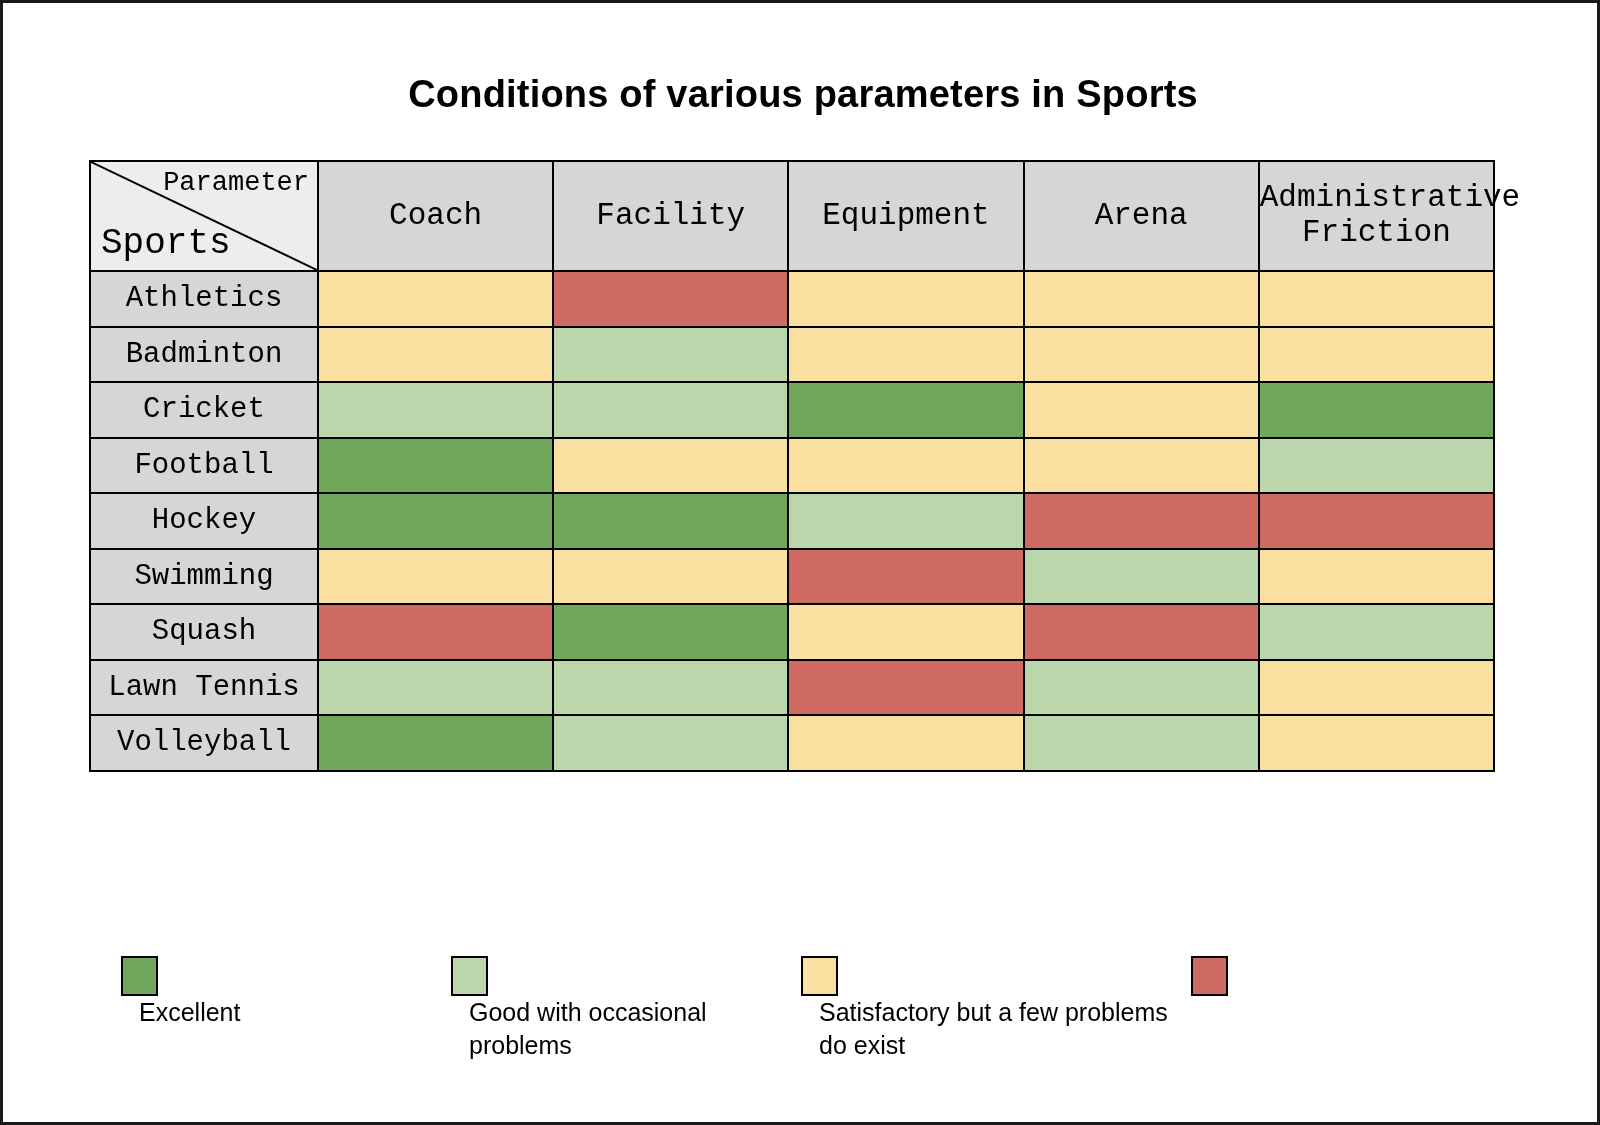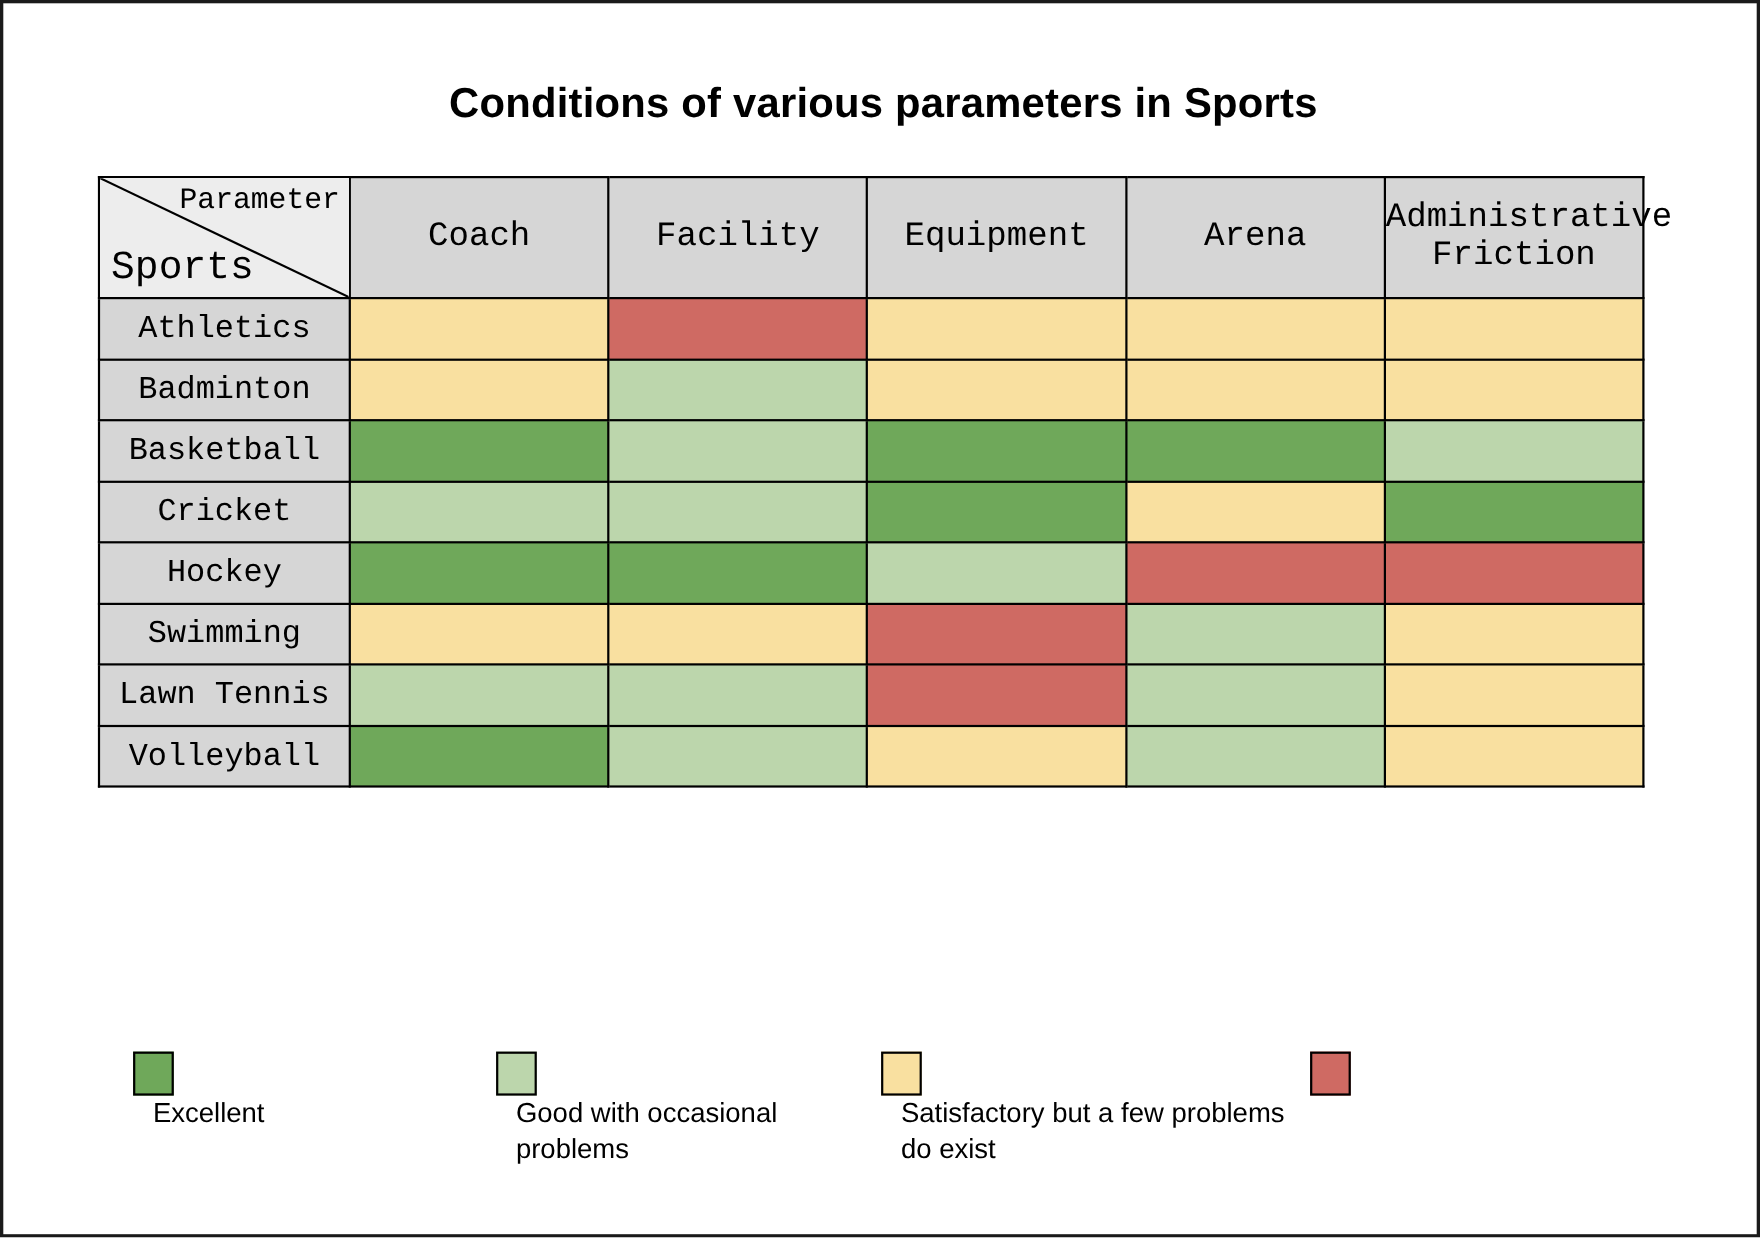--- a/index.html
+++ b/index.html
@@ -191,50 +191,58 @@
           </tr>
           <tr>
             <td class="row-head">Badminton</td>
             <td class="cell" style="background: rgb(249, 224, 160);"></td>
             <td class="cell" style="background: rgb(188, 214, 172);"></td>
             <td class="cell" style="background: rgb(249, 224, 160);"></td>
             <td class="cell" style="background: rgb(249, 224, 160);"></td>
             <td class="cell" style="background: rgb(249, 224, 160);"></td>
           </tr>
           <tr>
-            <td class="row-head">Basketball</td>
-            <td class="cell" style="background: rgb(111, 168, 90);"></td>
-            <td class="cell" style="background: rgb(188, 214, 172);"></td>
-            <td class="cell" style="background: rgb(111, 168, 90);"></td>
-            <td class="cell" style="background: rgb(111, 168, 90);"></td>
-            <td class="cell" style="background: rgb(188, 214, 172);"></td>
-          </tr>
-          <tr>
             <td class="row-head">Cricket</td>
             <td class="cell" style="background: rgb(188, 214, 172);"></td>
             <td class="cell" style="background: rgb(188, 214, 172);"></td>
             <td class="cell" style="background: rgb(111, 168, 90);"></td>
             <td class="cell" style="background: rgb(249, 224, 160);"></td>
             <td class="cell" style="background: rgb(111, 168, 90);"></td>
           </tr>
           <tr>
+            <td class="row-head">Football</td>
+            <td class="cell" style="background: rgb(111, 168, 90);"></td>
+            <td class="cell" style="background: rgb(249, 224, 160);"></td>
+            <td class="cell" style="background: rgb(249, 224, 160);"></td>
+            <td class="cell" style="background: rgb(249, 224, 160);"></td>
+            <td class="cell" style="background: rgb(188, 214, 172);"></td>
+          </tr>
+          <tr>
             <td class="row-head">Hockey</td>
             <td class="cell" style="background: rgb(111, 168, 90);"></td>
             <td class="cell" style="background: rgb(111, 168, 90);"></td>
             <td class="cell" style="background: rgb(188, 214, 172);"></td>
             <td class="cell" style="background: rgb(207, 106, 99);"></td>
             <td class="cell" style="background: rgb(207, 106, 99);"></td>
           </tr>
           <tr>
             <td class="row-head">Swimming</td>
             <td class="cell" style="background: rgb(249, 224, 160);"></td>
             <td class="cell" style="background: rgb(249, 224, 160);"></td>
             <td class="cell" style="background: rgb(207, 106, 99);"></td>
             <td class="cell" style="background: rgb(188, 214, 172);"></td>
             <td class="cell" style="background: rgb(249, 224, 160);"></td>
+          </tr>
+          <tr>
+            <td class="row-head">Squash</td>
+            <td class="cell" style="background: rgb(207, 106, 99);"></td>
+            <td class="cell" style="background: rgb(111, 168, 90);"></td>
+            <td class="cell" style="background: rgb(249, 224, 160);"></td>
+            <td class="cell" style="background: rgb(207, 106, 99);"></td>
+            <td class="cell" style="background: rgb(188, 214, 172);"></td>
           </tr>
           <tr>
             <td class="row-head">Lawn Tennis</td>
             <td class="cell" style="background: rgb(188, 214, 172);"></td>
             <td class="cell" style="background: rgb(188, 214, 172);"></td>
             <td class="cell" style="background: rgb(207, 106, 99);"></td>
             <td class="cell" style="background: rgb(188, 214, 172);"></td>
             <td class="cell" style="background: rgb(249, 224, 160);"></td>
           </tr>
           <tr>

